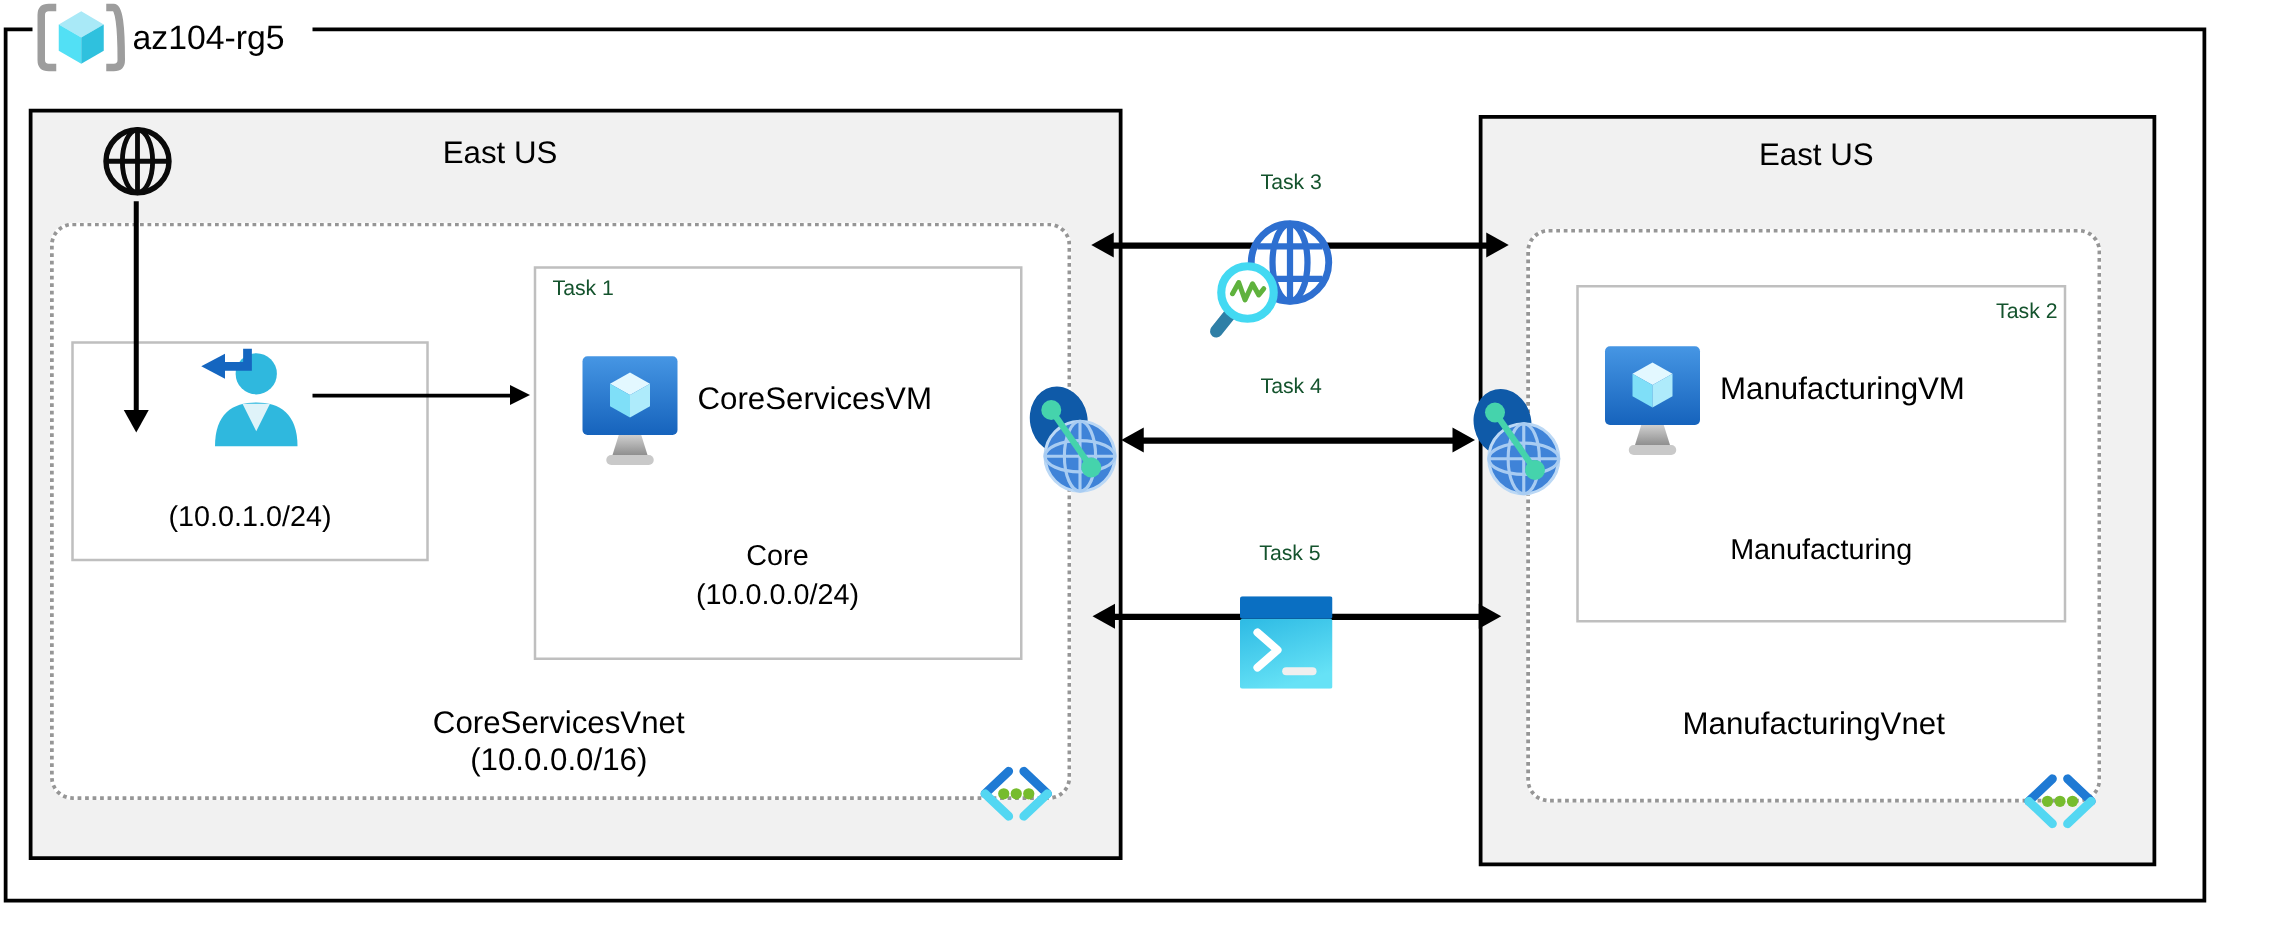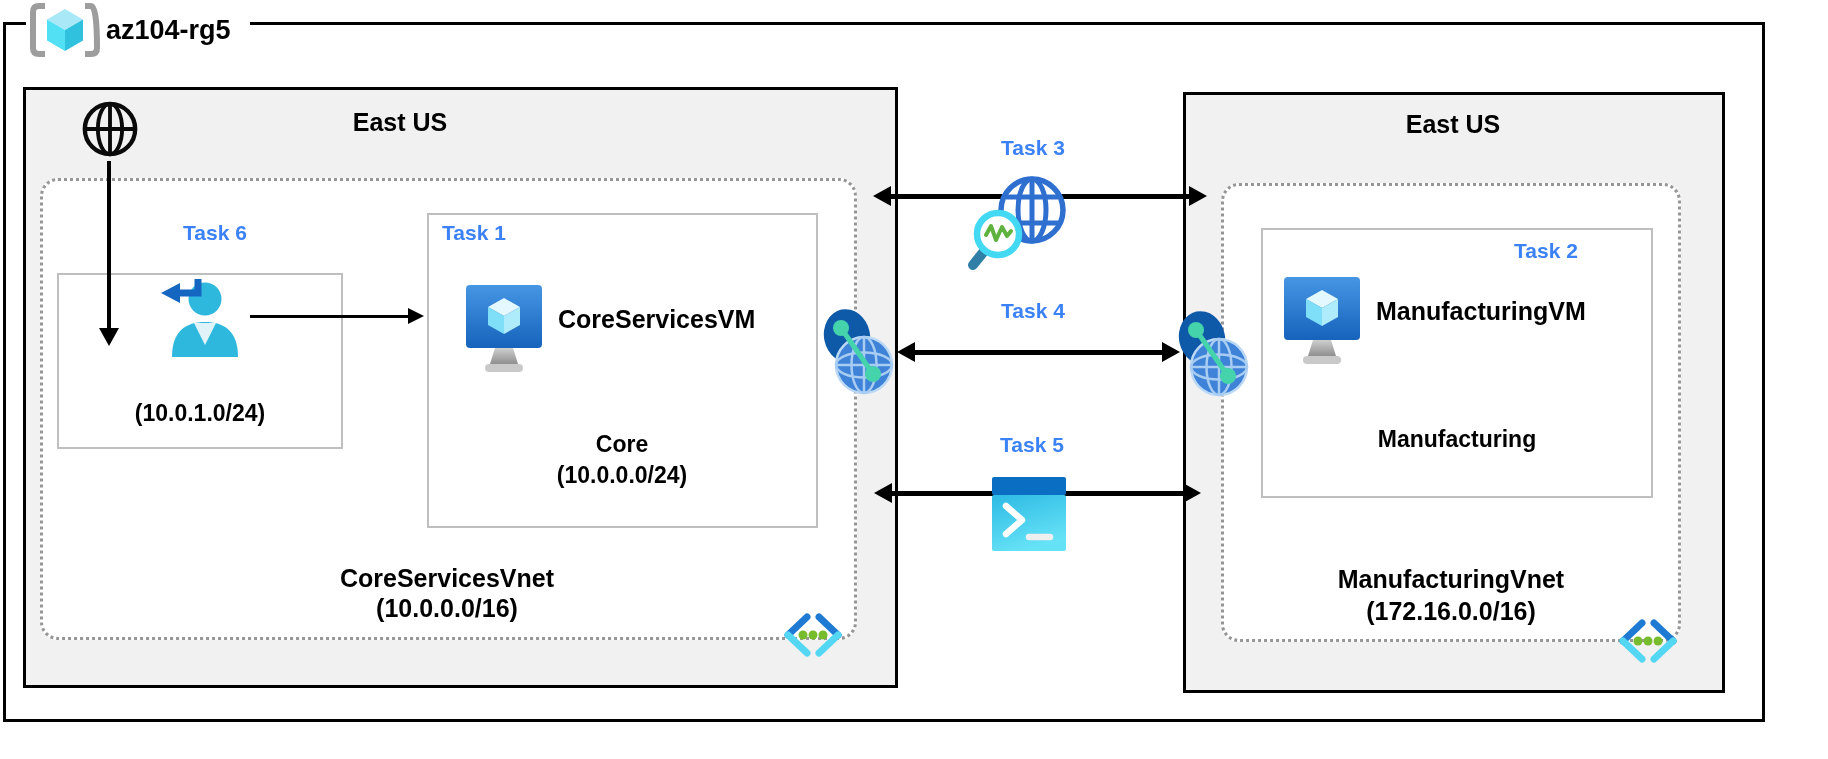--- a/index.html
+++ b/index.html
@@ -1,20 +1,20 @@
 <!DOCTYPE html>
 <html><head>
 <meta charset="utf-8">
 <style>
   html,body{margin:0;padding:0;background:#FFF;}
   .canvas{position:relative;width:1828px;height:759px;background:#FFF;overflow:hidden;
-          font-family:"Liberation Sans",sans-serif;font-weight:bold;color:#000;}
+          font-family:"Liberation Sans",sans-serif;font-weight:normal;color:#000;}
   .abs{position:absolute;}
   .lbl{position:absolute;text-align:center;white-space:nowrap;line-height:1.15;}
-  .task{color:#3b82f6;font-size:21px;}
+  .task{color:#14532d;font-size:17px;}
   .big{font-size:25px;}
   .mid{font-size:23px;}
   .region{position:absolute;background:#F1F1F1;border:3px solid #000;box-sizing:border-box;z-index:1;}
   .inner{position:absolute;background:#FFF;border:2px solid #BFBFBF;box-sizing:border-box;z-index:2;}
   .dotted{position:absolute;background:#FFF;border:3px dotted #969696;border-radius:18px;box-sizing:border-box;z-index:1;}
   .arrow{position:absolute;z-index:4;}
   .head{position:absolute;width:0;height:0;}
   .icon{position:absolute;z-index:5;}
   .z3{z-index:3;}
 </style>
@@ -45,21 +45,20 @@
     <line x1="32" y1="6" x2="32" y2="58" stroke="#0A0A0A" stroke-width="4"></line>
   </svg>
 
   <div class="arrow" style="left:99px;top:161px;width:20px;height:185px;">
     <span class="abs" style="left:8px;top:0;width:4px;height:167px;background:#000;"></span>
     <span class="head" style="left:0;top:167px;border-left:10px solid transparent;border-right:10px solid transparent;border-top:18px solid #000;"></span>
   </div>
 
   <div class="dotted" style="left:40px;top:178px;width:817px;height:462px;"></div>
 
-  <div class="lbl task z3" style="left:115px;top:221px;width:200px;">Task 6</div>
 
   <div class="inner" style="left:57px;top:273px;width:286px;height:176px;"></div>
 
   <svg class="icon" style="left:156px;top:275px;" width="88" height="86" viewBox="0 0 88 86">
     <path d="M16 82 C16 56 30 47 49 47 C68 47 82 56 82 82 Z" fill="#2FB8DE"></path>
     <polygon points="38,48 60,48 49,70" fill="#DFF3F9"></polygon>
     <circle cx="49" cy="24" r="16.5" fill="#2FB8DE"></circle>
     <path d="M42 4 V18 H22" stroke="#1566C0" stroke-width="7" fill="none"></path>
     <polygon points="24,8 24,28 5,18" fill="#1566C0"></polygon>
   </svg>
@@ -177,35 +176,34 @@
     <polyline points="14,29 30,43 14,57" fill="none" stroke="#FFF" stroke-width="6.5" stroke-linecap="round" stroke-linejoin="round"></polyline>
     <line x1="37" y1="60" x2="58" y2="60" stroke="#EFEFEF" stroke-width="6.5" stroke-linecap="round"></line>
   </svg>
 
   <div class="region" style="left:1183px;top:92px;width:542px;height:601px;"></div>
   <div class="lbl big z3" style="left:1343px;top:110px;width:220px;">East US</div>
 
   <div class="dotted" style="left:1221px;top:183px;width:460px;height:459px;"></div>
 
   <div class="inner" style="left:1261px;top:228px;width:392px;height:270px;"></div>
-  <div class="lbl task z3" style="left:1446px;top:239px;width:200px;">Task 2</div>
+  <div class="lbl task z3" style="left:1446px;top:239px;width:200px;text-align:right;">Task 2</div>
 
   <svg class="icon" style="left:1283px;top:276px;" width="78" height="94" viewBox="0 0 78 94">
     <rect x="1" y="1" width="76" height="63" rx="4" fill="url(#vmblue)"></rect>
     <polygon points="39,14 55,23 39,32 23,23" fill="#E3F8FF"></polygon>
     <polygon points="23,23 39,32 39,50 23,41" fill="#7FDFF8"></polygon>
     <polygon points="55,23 39,32 39,50 55,41" fill="#AEEBFB"></polygon>
     <polygon points="30,64 48,64 53,80 25,80" fill="url(#standg)"></polygon>
     <rect x="20" y="80" width="38" height="8" rx="4" fill="#C9C9C9"></rect>
   </svg>
   <div class="lbl big z3" style="left:1376px;top:297px;text-align:center;">ManufacturingVM</div>
   <div class="lbl mid z3" style="left:1307px;top:426px;width:300px;">Manufacturing</div>
 
   <div class="lbl big z3" style="left:1301px;top:565px;width:300px;">ManufacturingVnet</div>
-  <div class="lbl big z3" style="left:1301px;top:597px;width:300px;">(172.16.0.0/16)</div>
 
   <svg class="icon" style="left:1615px;top:618px;" width="66" height="46" viewBox="0 0 66 46">
     <line x1="27" y1="5" x2="8" y2="23" stroke="#1F7AD4" stroke-width="7" stroke-linecap="round"></line>
     <line x1="8" y1="23" x2="27" y2="41" stroke="#53D7F2" stroke-width="7" stroke-linecap="round"></line>
     <line x1="39" y1="5" x2="58" y2="23" stroke="#1F7AD4" stroke-width="7" stroke-linecap="round"></line>
     <line x1="58" y1="23" x2="39" y2="41" stroke="#53D7F2" stroke-width="7" stroke-linecap="round"></line>
     <circle cx="23" cy="23" r="4.5" fill="#76BC2D"></circle>
     <circle cx="33" cy="23" r="4.5" fill="#76BC2D"></circle>
     <circle cx="43" cy="23" r="4.5" fill="#76BC2D"></circle>
   </svg>

